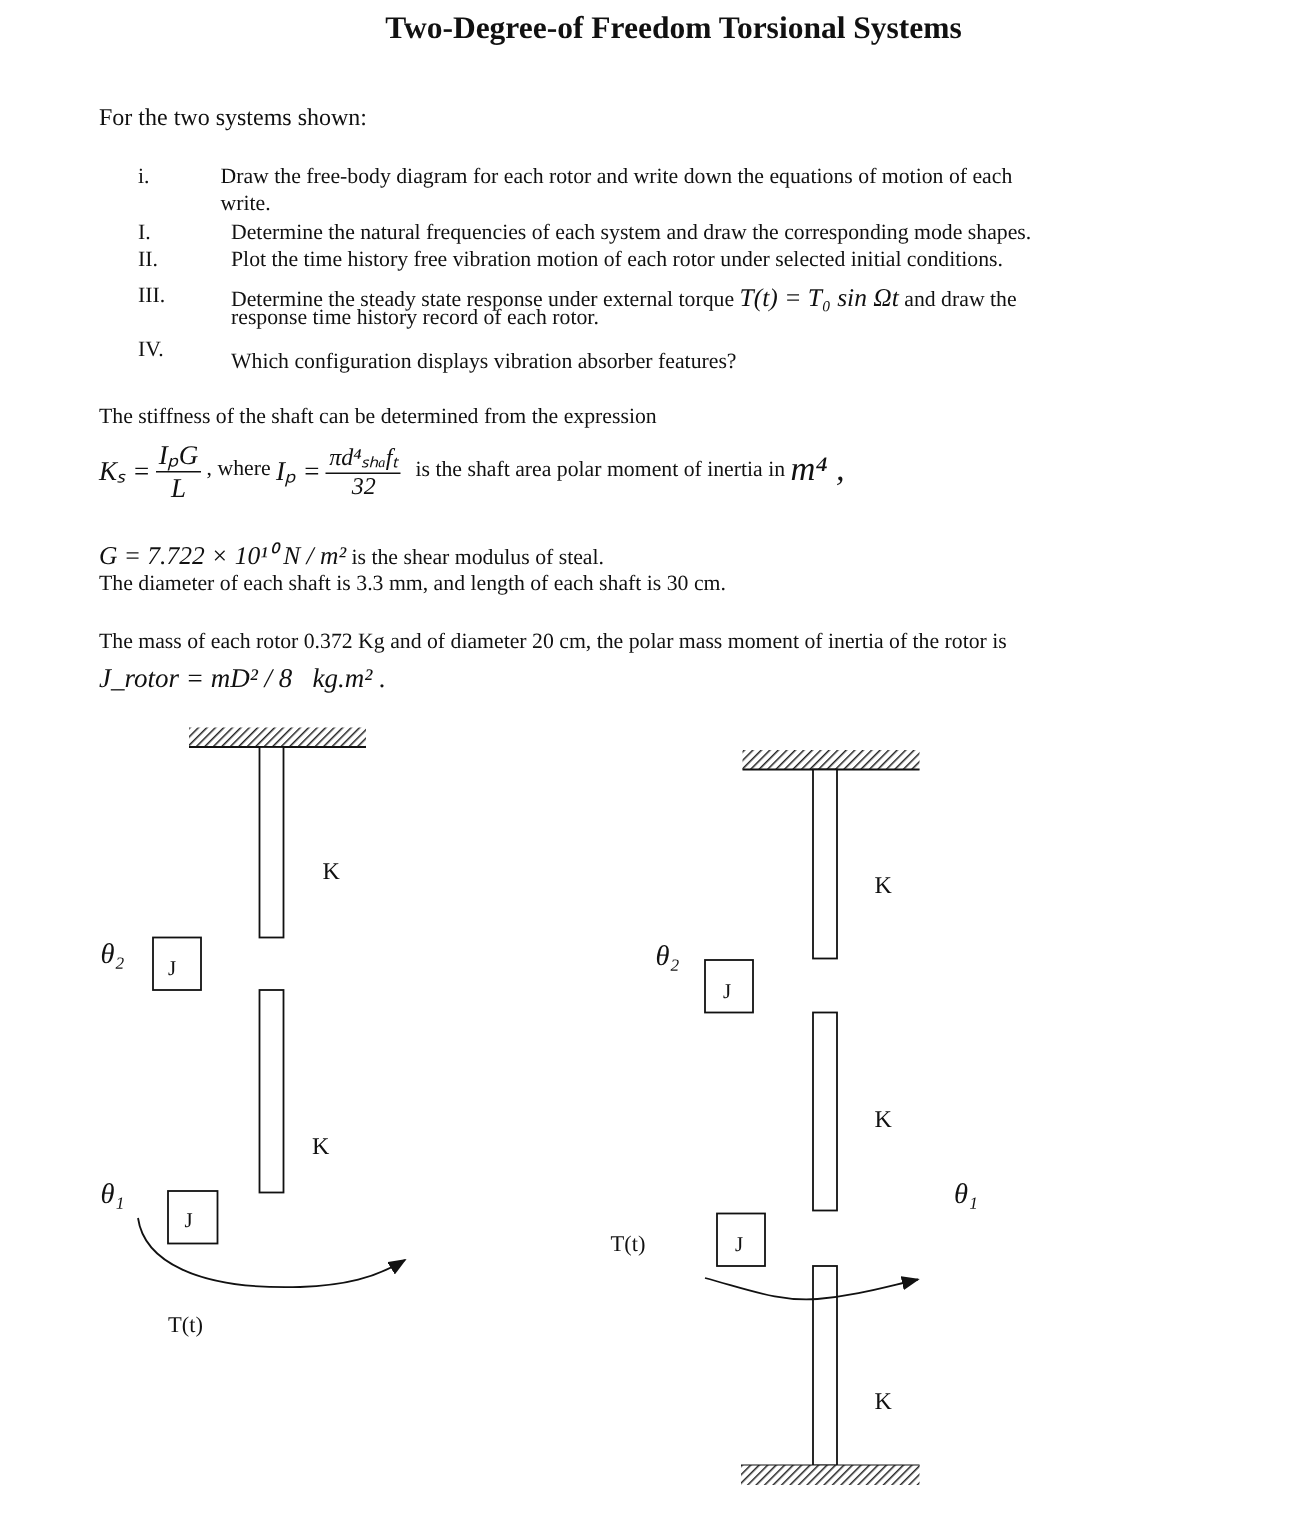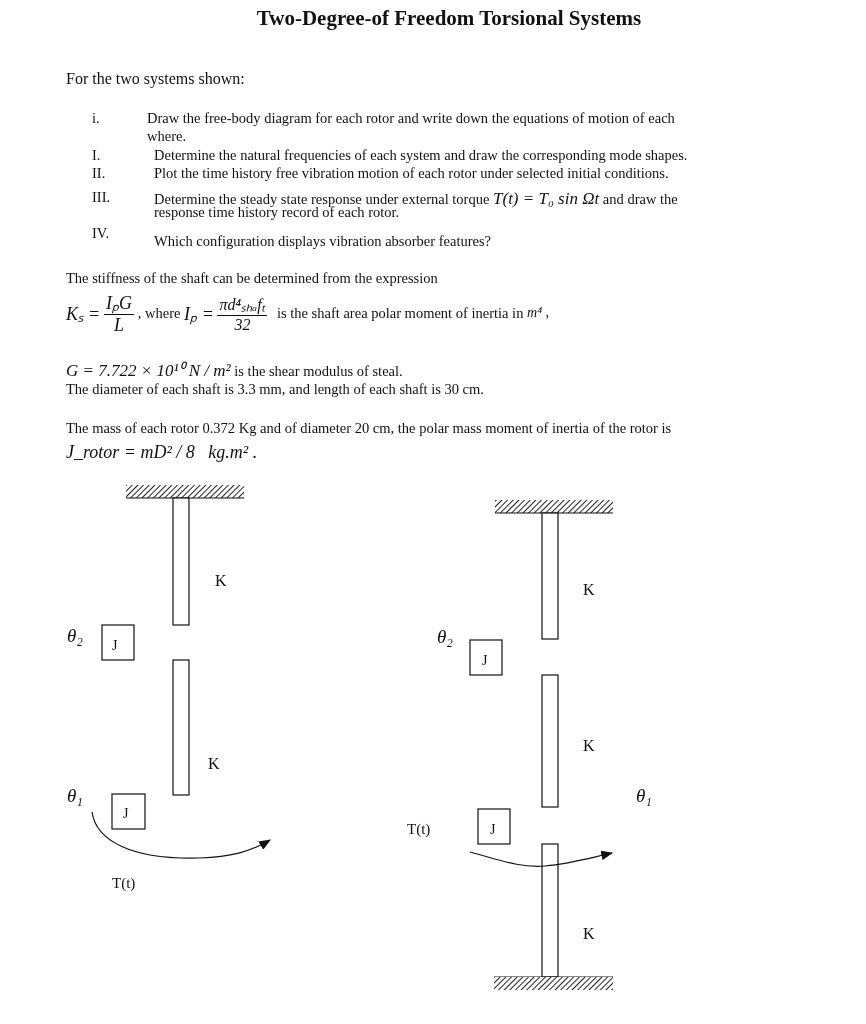--- a/index.html
+++ b/index.html
@@ -17,21 +17,21 @@
   svg text { font-family:"Liberation Serif", serif; fill:#111; }
 </style>
 </head>
 <body>
 
 <div class="abs title">Two-Degree-of Freedom Torsional Systems</div>
 <div class="abs t15" style="left:66px;top:70px;font-size:16px;">For the two systems shown:</div>
 
 <div class="abs t14 num" style="left:92px;top:110px;">i.</div>
 <div class="abs t14" style="left:147px;top:110px;">Draw the free-body diagram for each rotor and write down the equations of motion of each</div>
-<div class="abs t14" style="left:147px;top:128px;">where.</div>
+<div class="abs t14" style="left:147px;top:128px;">write.</div>
 
 <div class="abs t14 num" style="left:92px;top:147px;">I.</div>
 <div class="abs t14" style="left:154px;top:147px;">Determine the natural frequencies of each system and draw the corresponding mode shapes.</div>
 
 <div class="abs t14 num" style="left:92px;top:165px;">II.</div>
 <div class="abs t14" style="left:154px;top:165px;">Plot the time history free vibration motion of each rotor under selected initial conditions.</div>
 
 <div class="abs t14 num" style="left:92px;top:189px;">III.</div>
 <div class="abs t14" style="left:154px;top:189px;white-space:nowrap;">
   <span>Determine the steady state response under external torque</span>
@@ -51,21 +51,21 @@
     <span class="n">IₚG</span>
     <span class="d">L</span>
   </span>
   <span style="vertical-align:middle;">, where</span>
   <span class="math" style="font-size:18px;vertical-align:middle;">Iₚ =</span>
   <span class="frac math" style="font-size:16px;">
     <span class="n">πd⁴ₛₕₐfₜ</span>
     <span class="d">32</span>
   </span>
   <span style="vertical-align:middle;margin-left:6px;">is the shaft area polar moment of inertia in</span>
-  <span class="math" style="font-size:14px;vertical-align:middle;">m⁴ ,</span>
+  <span class="math" style="font-size:23px;vertical-align:middle;">m⁴ ,</span>
 </div>
 
 <div class="abs t14" style="left:66px;top:358px;white-space:nowrap;">
   <span class="math" style="font-size:17px;">G = 7.722 × 10¹⁰  N / m²</span>
   <span>is the shear modulus of steal.</span>
 </div>
 <div class="abs t14" style="left:66px;top:381px;">The diameter of each shaft is 3.3 mm, and length of each shaft is 30 cm.</div>
 
 <div class="abs t14" style="left:66px;top:420px;">The mass of each rotor 0.372 Kg and of diameter 20 cm, the polar mass moment of inertia of the rotor is</div>
 <div class="abs math" style="left:66px;top:442px;font-size:18px;white-space:pre;">J_rotor = mD² / 8   kg.m² .</div>

